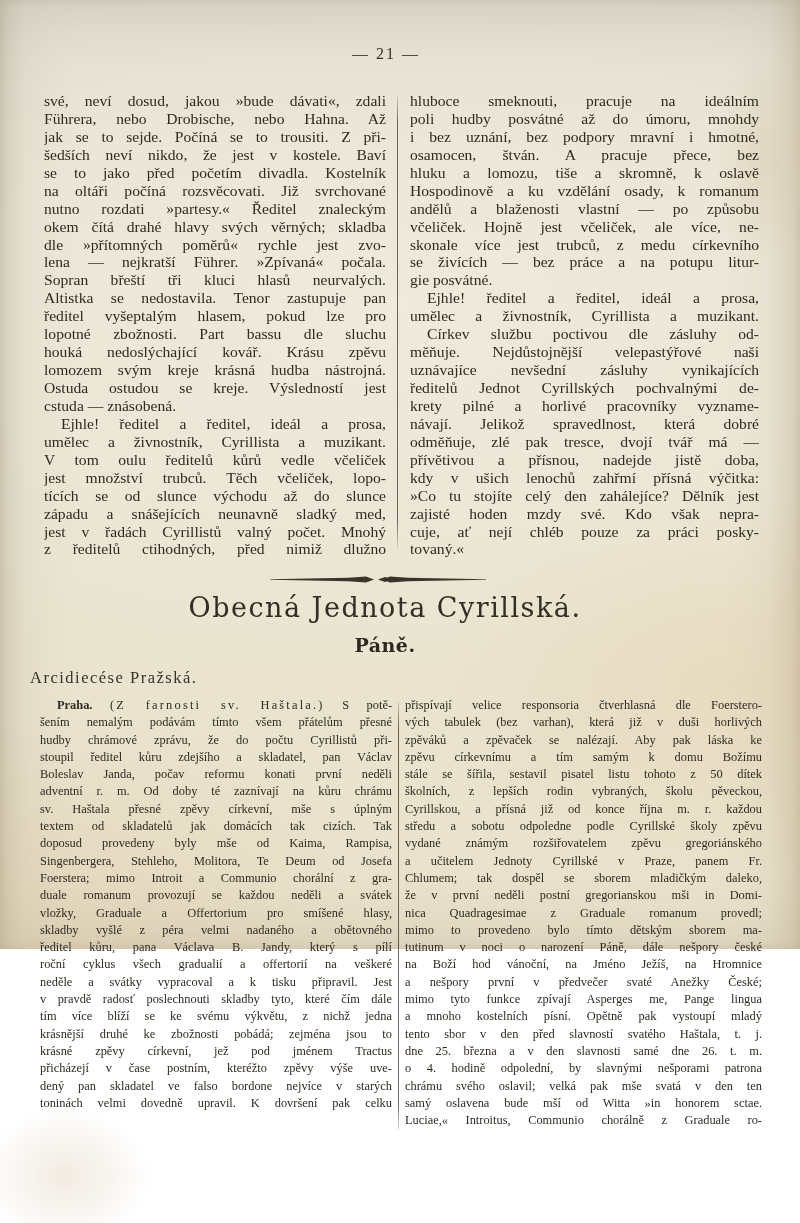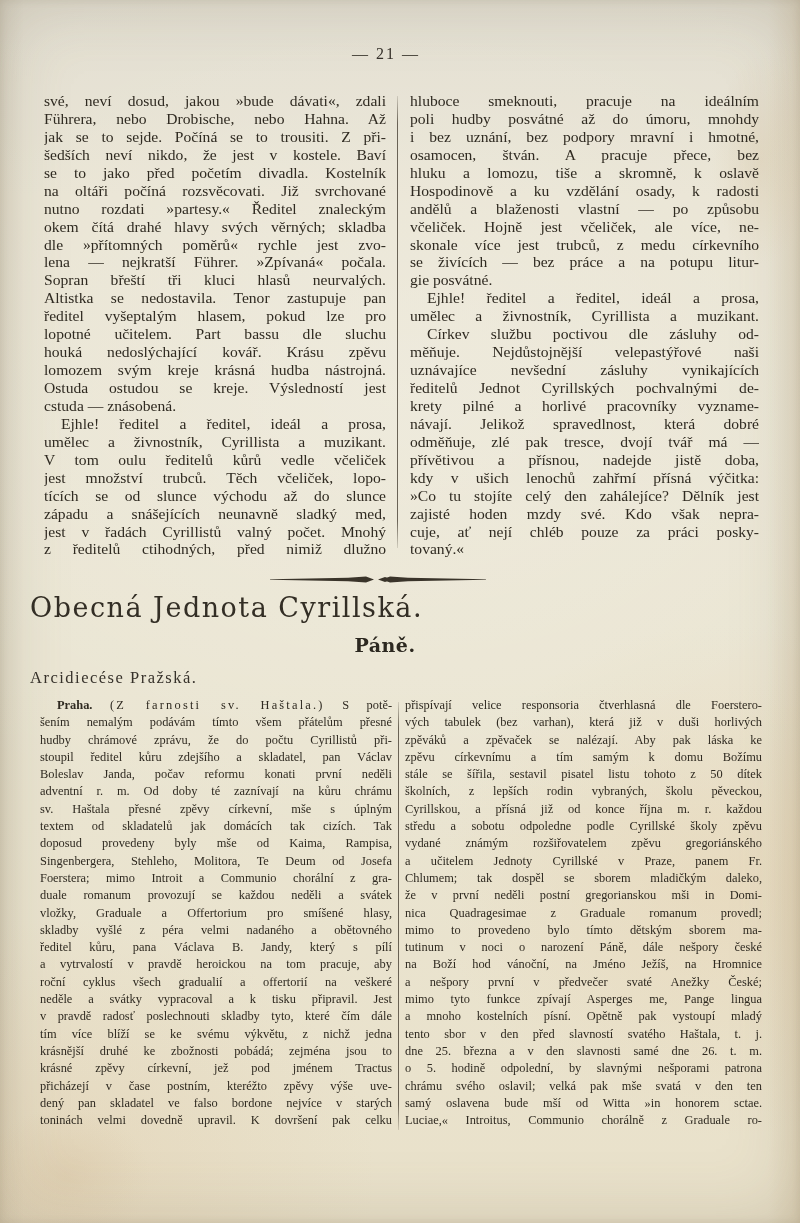--- a/index.html
+++ b/index.html
@@ -1,18 +1,18 @@
 <!DOCTYPE html>
 <html><head>
 <meta charset="utf-8">
 <style>
   html,body{margin:0;padding:0;}
   body{width:800px;height:1223px;overflow:hidden;font-family:"Liberation Serif",serif;}
   .page{
-    position:relative;width:800px;height:1223px;color:#2f2a21;
+    position:relative;width:800px;height:949px;color:#2f2a21;
     background:
       radial-gradient(120% 55% at 50% 32%, rgba(255,255,255,0.22), rgba(255,255,255,0) 70%),
       radial-gradient(50% 30% at 90% 72%, rgba(228,202,162,0.35), rgba(228,202,162,0) 70%),
       radial-gradient(60% 32% at 8% 96%, rgba(218,194,158,0.30), rgba(218,194,158,0) 65%),
       linear-gradient(90deg, rgba(120,105,78,0.10), rgba(120,105,78,0) 3%, rgba(120,105,78,0) 96%, rgba(200,178,140,0.25)),
       linear-gradient(180deg,#e2ded1 0%,#e9e4d3 16%,#eae5d2 55%,#e9e1ca 100%);
     box-shadow: inset 0 0 70px rgba(110,95,70,0.22), inset 0 0 8px rgba(110,95,70,0.15);
   }
   .stain{position:absolute;pointer-events:none;}
   .stain1{left:690px;top:40px;width:120px;height:300px;background:radial-gradient(60% 50% at 60% 40%, rgba(210,185,145,0.25), rgba(210,185,145,0) 70%);}
@@ -36,21 +36,21 @@
   .col-br{left:405px;top:697px;width:357px;}
   .col-bl .tline,.col-br .tline{font-size:12.4px;height:17.3px;line-height:17.2px;}
 
   .vrule{position:absolute;width:1px;
     background:linear-gradient(180deg, rgba(62,54,42,0.15), rgba(62,54,42,0.75) 6%, rgba(62,54,42,0.75) 94%, rgba(62,54,42,0.15));}
   .vrule-top{left:397px;top:96px;height:452px;}
   .vrule-bottom{left:398px;top:702px;height:428px;}
 
   .ornament{position:absolute;top:571px;left:270px;width:216px;height:11px;}
 
-  .title{position:absolute;top:592px;left:30px;width:710px;margin:0;
+  .title{position:absolute;top:592px;left:30px;width:710px;text-align:center;margin:0;
     font-family:"DejaVu Serif",serif;font-weight:normal;font-size:27px;letter-spacing:1.5px;color:#332e25;}
   .region{position:absolute;top:634px;left:30px;width:710px;text-align:center;margin:0;
     font-family:"DejaVu Serif",serif;font-weight:bold;font-size:19px;letter-spacing:0.5px;color:#2c2820;}
   .diocese{position:absolute;top:668px;left:30px;width:710px;margin:0;
     font-weight:normal;font-size:16.5px;letter-spacing:1.5px;color:#36312a;}
 </style>
 </head>
 <body>
 
 <div class="page">
@@ -67,41 +67,41 @@
       <div class="tline">šedších neví nikdo, že jest v kostele. Baví</div>
       <div class="tline">se to jako před početím divadla. Kostelník</div>
       <div class="tline">na oltáři počíná rozsvěcovati. Již svrchované</div>
       <div class="tline">nutno rozdati »partesy.« Ředitel znaleckým</div>
       <div class="tline">okem čítá drahé hlavy svých věrných; skladba</div>
       <div class="tline">dle »přítomných poměrů« rychle jest zvo-</div>
       <div class="tline">lena — nejkratší Führer. »Zpívaná« počala.</div>
       <div class="tline">Sopran břeští tři kluci hlasů neurvalých.</div>
       <div class="tline">Altistka se nedostavila. Tenor zastupuje pan</div>
       <div class="tline">ředitel vyšeptalým hlasem, pokud lze pro</div>
-      <div class="tline">lopotné učitelem. Part bassu dle sluchu</div>
+      <div class="tline">lopotné zbožnosti. Part bassu dle sluchu</div>
       <div class="tline">houká nedoslýchající kovář. Krásu zpěvu</div>
       <div class="tline">lomozem svým kreje krásná hudba nástrojná.</div>
       <div class="tline">Ostuda ostudou se kreje. Výsledností jest</div>
       <div class="tline nj">cstuda — znásobená.</div>
       <div class="tline ind">Ejhle! ředitel a ředitel, ideál a prosa,</div>
       <div class="tline">umělec a živnostník, Cyrillista a muzikant.</div>
       <div class="tline">V tom oulu ředitelů kůrů vedle včeliček</div>
       <div class="tline">jest množství trubců. Těch včeliček, lopo-</div>
       <div class="tline">tících se od slunce východu až do slunce</div>
       <div class="tline">západu a snášejících neunavně sladký med,</div>
       <div class="tline">jest v řadách Cyrillistů valný počet. Mnohý</div>
       <div class="tline">z ředitelů ctihodných, před nimiž dlužno</div>
     </section>
   <section class="col col-tr">
       <div class="tline">hluboce smeknouti, pracuje na ideálním</div>
       <div class="tline">poli hudby posvátné až do úmoru, mnohdy</div>
       <div class="tline">i bez uznání, bez podpory mravní i hmotné,</div>
       <div class="tline">osamocen, štván. A pracuje přece, bez</div>
       <div class="tline">hluku a lomozu, tiše a skromně, k oslavě</div>
-      <div class="tline">Hospodinově a ku vzdělání osady, k radosti</div>
+      <div class="tline">Hospodinově a ku vzdělání osady, k romanum</div>
       <div class="tline">andělů a blaženosti vlastní — po způsobu</div>
       <div class="tline">včeliček. Hojně jest včeliček, ale více, ne-</div>
       <div class="tline">skonale více jest trubců, z medu církevního</div>
       <div class="tline">se živících — bez práce a na potupu litur-</div>
       <div class="tline nj">gie posvátné.</div>
       <div class="tline ind">Ejhle! ředitel a ředitel, ideál a prosa,</div>
       <div class="tline">umělec a živnostník, Cyrillista a muzikant.</div>
       <div class="tline ind">Církev službu poctivou dle zásluhy od-</div>
       <div class="tline">měňuje. Nejdůstojnější velepastýřové naši</div>
       <div class="tline">uznávajíce nevšední zásluhy vynikajících</div>
@@ -139,21 +139,20 @@
       <div class="tline">adventní r. m. Od doby té zaznívají na kůru chrámu</div>
       <div class="tline">sv. Haštala přesné zpěvy církevní, mše s úplným</div>
       <div class="tline">textem od skladatelů jak domácích tak cizích. Tak</div>
       <div class="tline">doposud provedeny byly mše od Kaima, Rampisa,</div>
       <div class="tline">Singenbergera, Stehleho, Molitora, Te Deum od Josefa</div>
       <div class="tline">Foerstera; mimo Introit a Communio chorální z gra-</div>
       <div class="tline">duale romanum provozují se každou neděli a svátek</div>
       <div class="tline">vložky, Graduale a Offertorium pro smíšené hlasy,</div>
       <div class="tline">skladby vyšlé z péra velmi nadaného a obětovného</div>
       <div class="tline">ředitel kůru, pana Václava B. Jandy, který s pílí</div>
-      <div class="tline">a vytrvalostí v pravdě heroickou na tom pracuje, aby</div>
       <div class="tline">roční cyklus všech gradualií a offertorií na veškeré</div>
       <div class="tline">neděle a svátky vypracoval a k tisku připravil. Jest</div>
       <div class="tline">v pravdě radosť poslechnouti skladby tyto, které čím dále</div>
       <div class="tline">tím více blíží se ke svému výkvětu, z nichž jedna</div>
       <div class="tline">krásnější druhé ke zbožnosti pobádá; zejména jsou to</div>
       <div class="tline">krásné zpěvy církevní, jež pod jménem Tractus</div>
       <div class="tline">přicházejí v čase postním, kteréžto zpěvy výše uve-</div>
       <div class="tline">dený pan skladatel ve falso bordone nejvíce v starých</div>
       <div class="tline">toninách velmi dovedně upravil. K dovršení pak celku</div>
     </section>
@@ -172,18 +171,18 @@
       <div class="tline">že v první neděli postní gregorianskou mši in Domi-</div>
       <div class="tline">nica Quadragesimae z Graduale romanum provedl;</div>
       <div class="tline">mimo to provedeno bylo tímto dětským sborem ma-</div>
       <div class="tline">tutinum v noci o narození Páně, dále nešpory české</div>
       <div class="tline">na Boží hod vánoční, na Jméno Ježíš, na Hromnice</div>
       <div class="tline">a nešpory první v předvečer svaté Anežky České;</div>
       <div class="tline">mimo tyto funkce zpívají Asperges me, Pange lingua</div>
       <div class="tline">a mnoho kostelních písní. Opětně pak vystoupí mladý</div>
       <div class="tline">tento sbor v den před slavností svatého Haštala, t. j.</div>
       <div class="tline">dne 25. března a v den slavnosti samé dne 26. t. m.</div>
-      <div class="tline">o 5. hodině odpolední, by slavnými nešporami patrona</div>
+      <div class="tline">o 4. hodině odpolední, by slavnými nešporami patrona</div>
       <div class="tline">chrámu svého oslavil; velká pak mše svatá v den ten</div>
       <div class="tline">samý oslavena bude mší od Witta »in honorem sctae.</div>
       <div class="tline">Luciae,« Introitus, Communio chorálně z Graduale ro-</div>
     </section>
 </div>
 
 </body></html>

